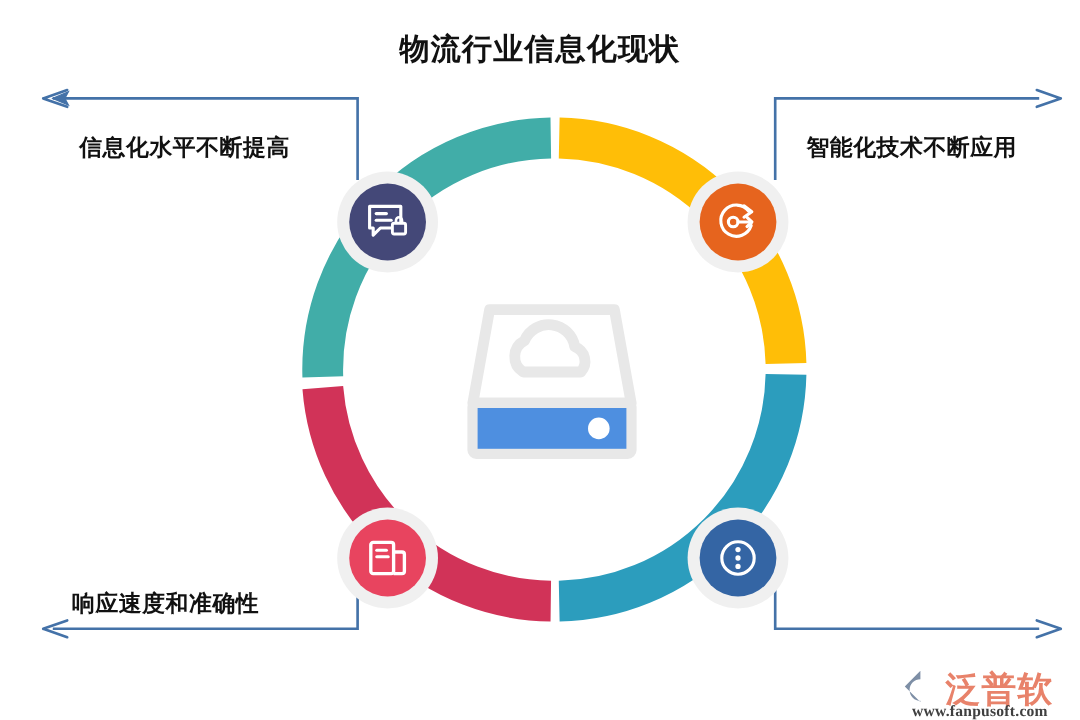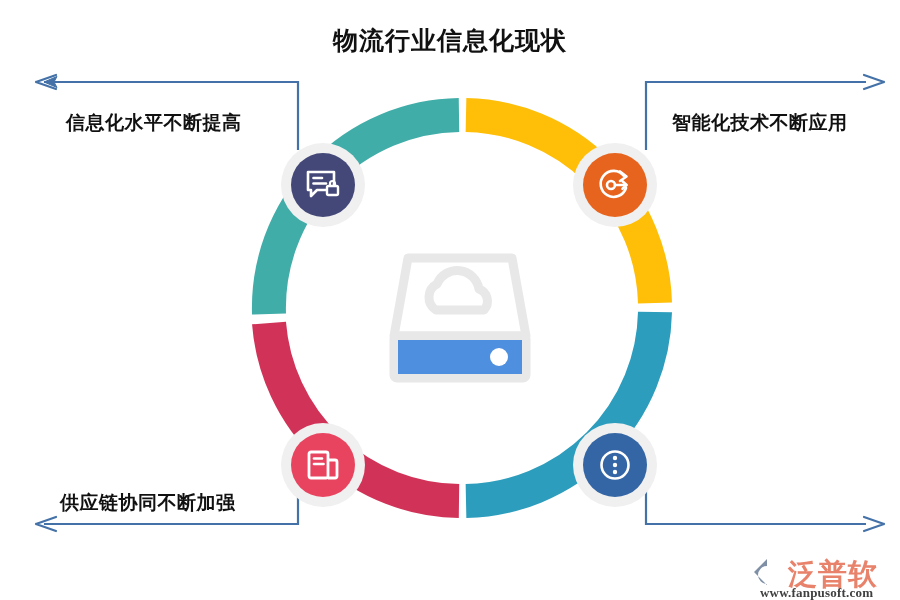--- a/index.html
+++ b/index.html
@@ -229,21 +229,21 @@
         <circle cx="19" cy="19" r="2.2" fill="#ffffff"></circle>
         <circle cx="19" cy="26" r="2.2" fill="#ffffff"></circle>
       </svg>
     </div>
   </div>
 
   <div class="callout" id="label-tl">信息化水平不断提高</div>
 
   <div class="callout" id="label-tr">智能化技术不断应用</div>
 
-  <div class="callout" id="label-bl">供应链协同不断加强</div>
+  <div class="callout" id="label-bl">响应速度和准确性</div>
 
 
   <div id="logo">
     <svg id="logo-mark" width="34" height="30" viewBox="0 0 34 30">
       <path d="M 2 15 L 15 2 L 15 9 A 9 9 0 0 0 15 27 L 15 28 Z" fill="#7E8FA6"></path>
       <path d="M 17 7 A 9 9 0 0 1 26 16 A 9 9 0 0 1 17 25
                A 6 6 0 0 0 17 7 Z" fill="#E8826A"></path>
     </svg>
     <div id="logo-word">泛普软件</div>
     <div id="logo-url">www.fanpusoft.com</div>

